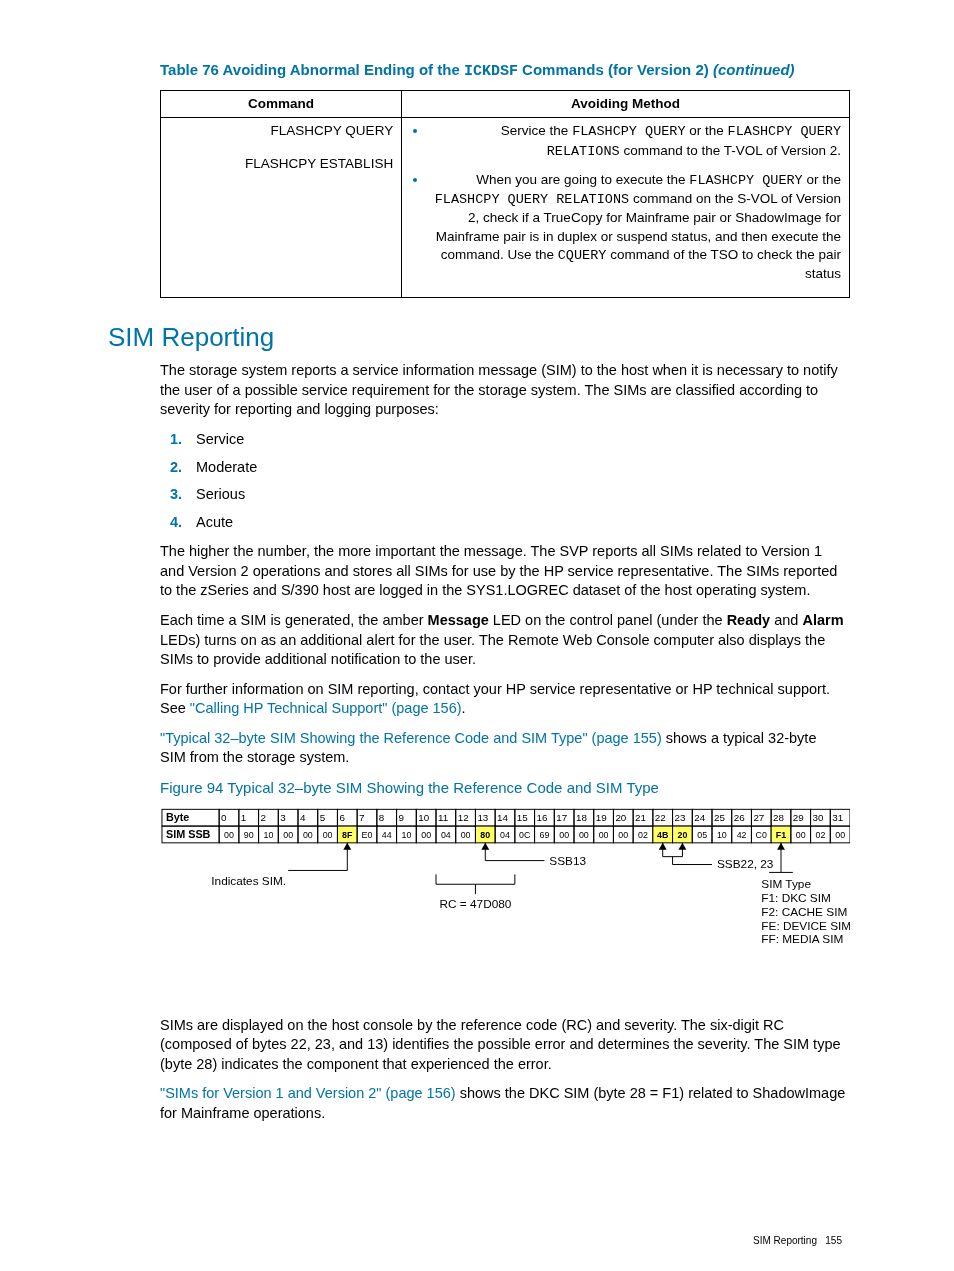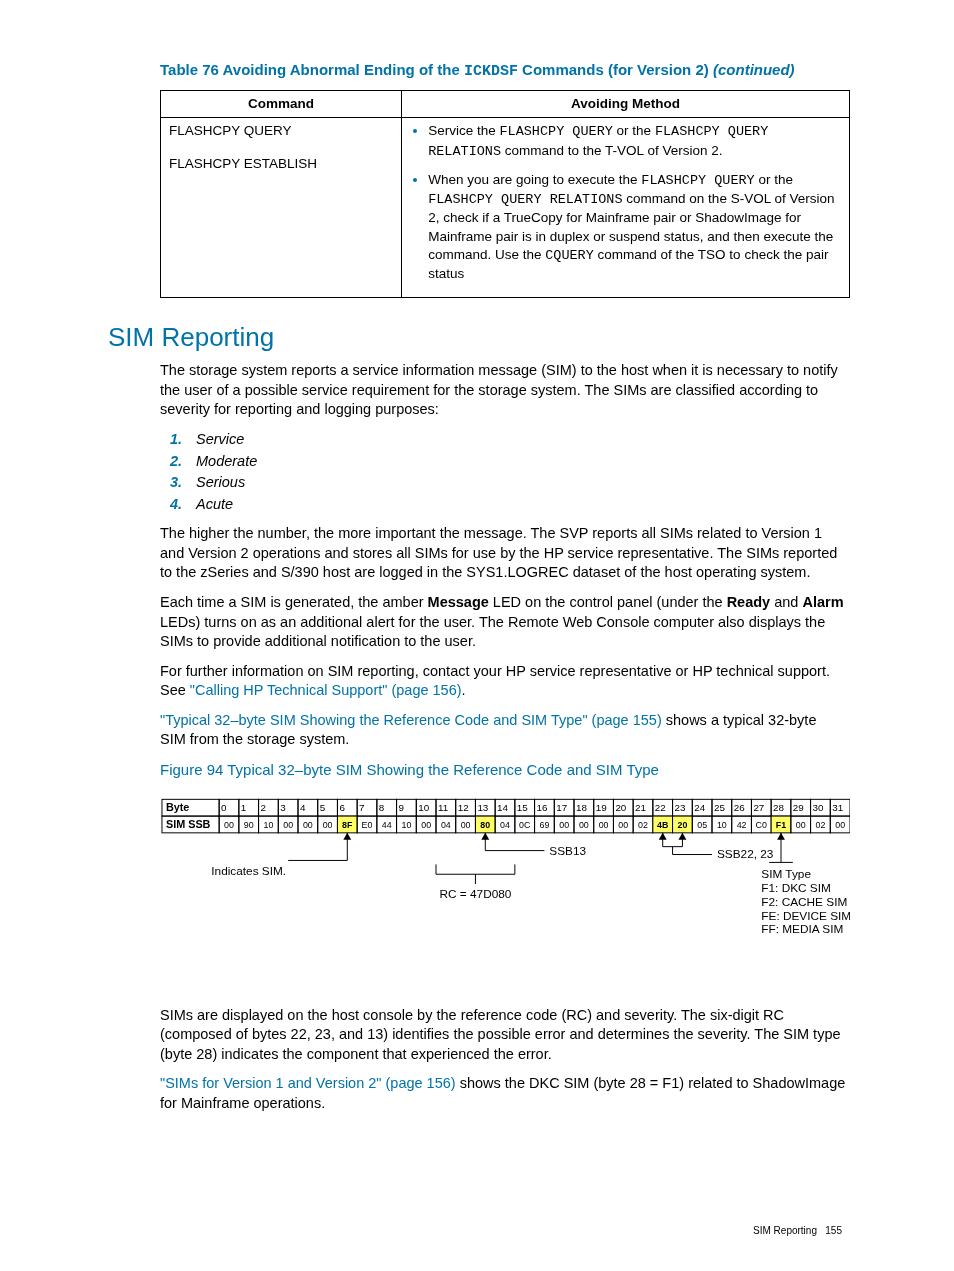--- a/index.html
+++ b/index.html
@@ -24,41 +24,41 @@
     border-collapse: collapse;
     width: 690px;
     margin-left: 52px;
     font-size: 13.5px;
     padding-left: 16px;
   }
   table.cmd th, table.cmd td {
     border: 1px solid #000;
     padding: 4px 8px;
     vertical-align: top;
-    text-align: left;
+    text-align: right;
   }
   table.cmd th { font-weight: bold; text-align: center; }
   table.cmd code { font-family: "Courier New", monospace; }
   table.cmd ul { margin: 0; padding-left: 18px; }
   table.cmd li { margin-bottom: 10px; }
   table.cmd li::marker { color: #0073a8; }
   h2.section {
     font-family: Arial, Helvetica, sans-serif;
     font-size: 26px;
     font-weight: normal;
     color: #0073a8;
     margin: 22px 0 6px 0;
   }
   p.body { margin: 6px 0 10px 52px; }
   ol.sev { margin: 4px 0 10px 52px; padding-left: 26px; }
-  ol.sev li { margin: 2px 0; padding-left: 10px; font-style: italic; }
+  ol.sev li { margin: 8px 0; padding-left: 10px; }
   ol.sev li::marker { color: #0073a8; font-weight: bold; }
   a.link { color: #0073a8; text-decoration: none; }
   .fig-caption { color: #0073a8; font-weight: normal; font-size: 15px; margin: 2px 0 8px 52px; }
-  .figure-wrap { margin: 16px 0 14px 52px; }
+  .figure-wrap { margin: 8px 0 14px 52px; }
   svg.figure { width: 690px; height: 190px; }
   .footer { text-align: right; font-size: 10px; margin-top: 110px; padding-right: 4px; }
 </style>
 </head>
 <body>
 
 <div class="table-caption">
   <span>Table 76 Avoiding Abnormal Ending of the </span><code>ICKDSF</code><span> Commands (for Version 2) </span><span class="continued">(continued)</span>
 </div>
 

